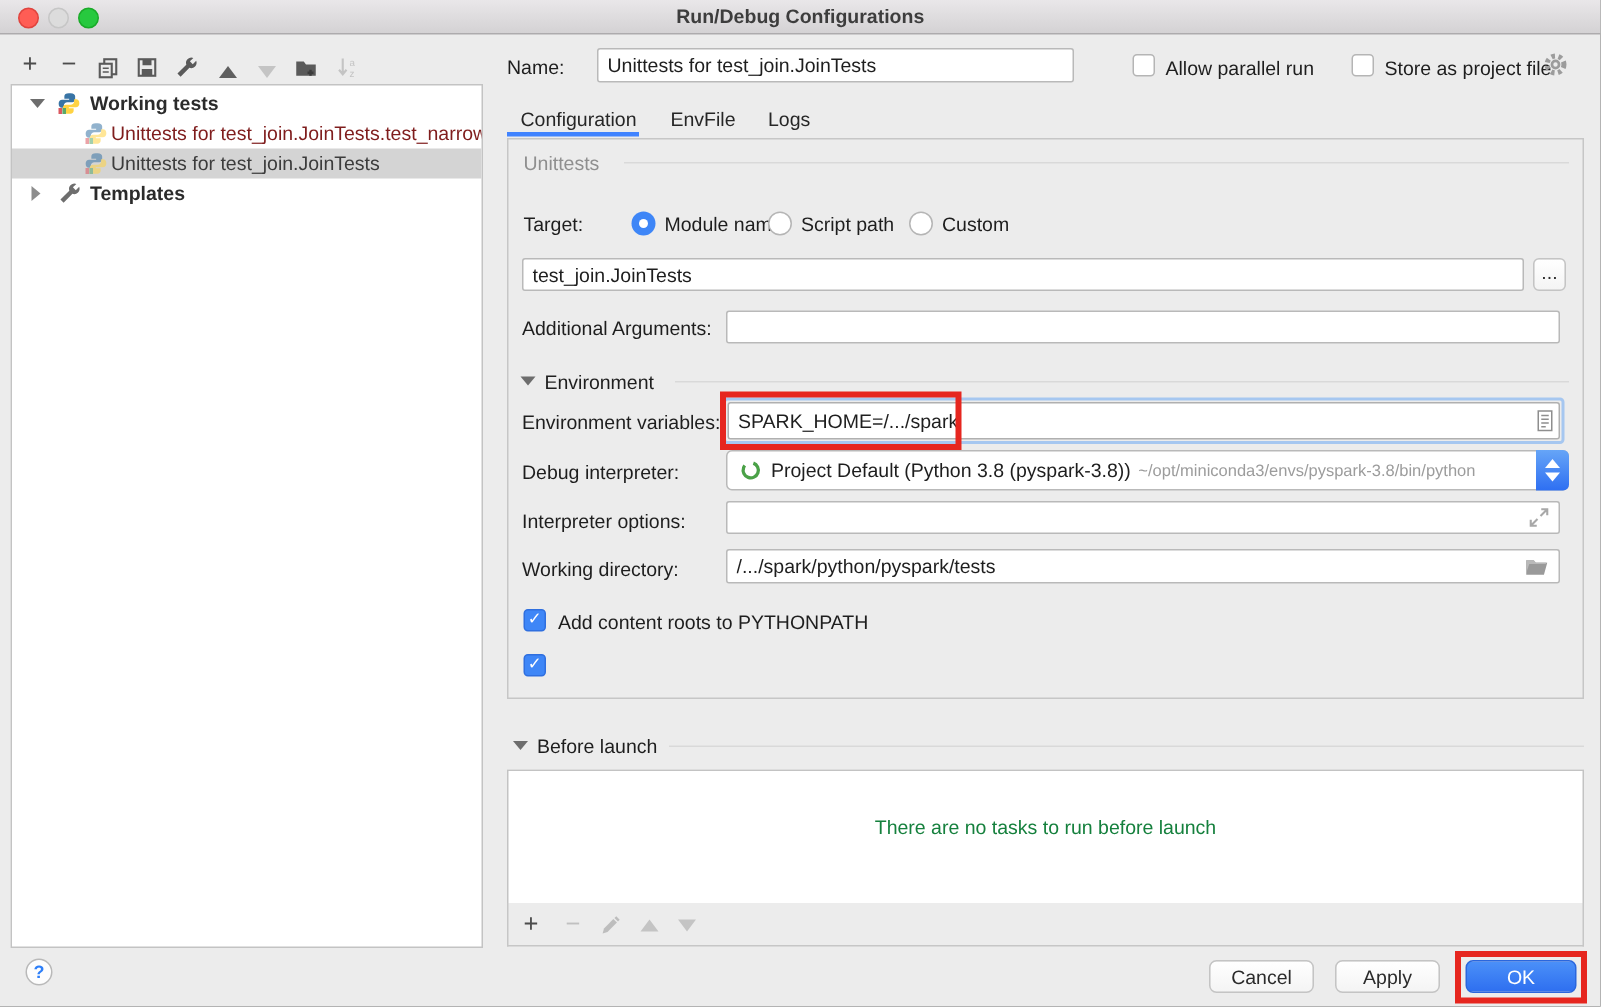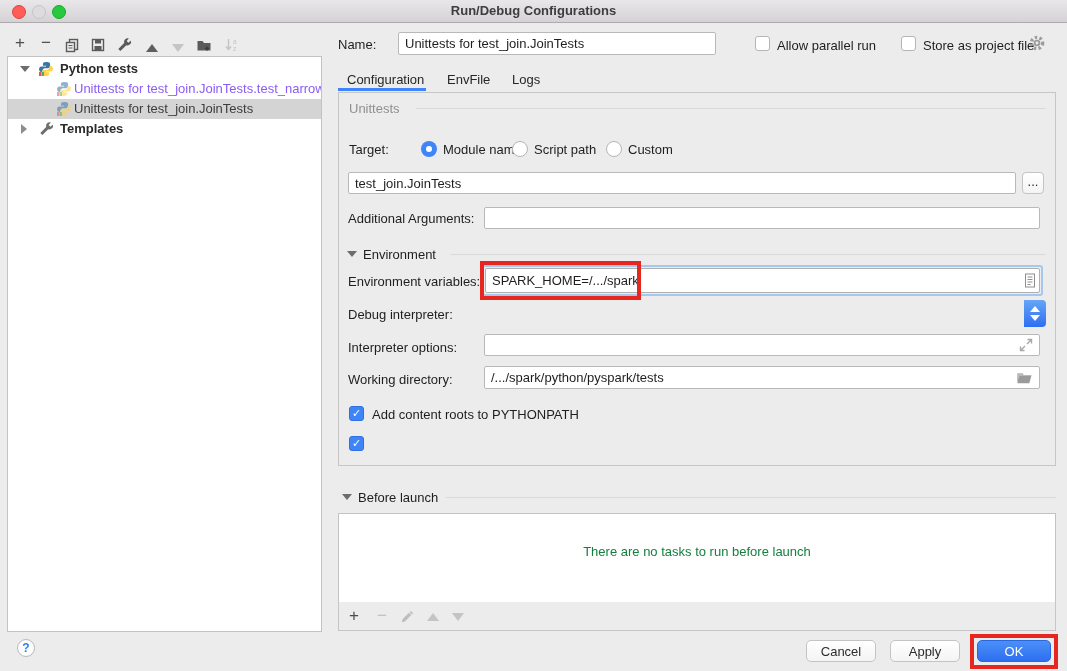--- a/index.html
+++ b/index.html
@@ -110,30 +110,30 @@
 
   <div class="abs panel" style="left:7px;top:56px;width:315px;height:576px;overflow:hidden;">
     <div class="tree-row" style="top:2px;">
       <div class="abs tri-down" style="left:12px;top:7px;"></div>
       <svg class="abs icon16" style="left:30px;top:2px;" viewBox="0 0 16 16">
           <path fill="#3874a5" d="M7.9 1.1c-2 0-3 .8-3 2.1v1.6h3.2v.7H3.4C2.1 5.5 1.1 6.5 1.1 8.2s.9 2.7 2.2 2.7h1.3V9.4c0-1.2 1-2.2 2.3-2.2h3.3c1.1 0 1.9-.9 1.9-2V3.2c0-1.2-1-2.1-3-2.1z"></path>
           <path fill="#ffd343" d="M8.1 14.9c2 0 3-.8 3-2.1v-1.6H7.9v-.7h4.7c1.3 0 2.3-1 2.3-2.7s-.9-2.7-2.2-2.7h-1.3v1.5c0 1.2-1 2.2-2.3 2.2H5.8c-1.1 0-1.9.9-1.9 2v2c0 1.2 1 2.1 3 2.1z"></path>
           <rect x="1" y="11" width="2.4" height="4" fill="#db5860"></rect>
           <rect x="3.6" y="11" width="2.4" height="4" fill="#59a869"></rect>
         </svg>
-      <span class="tree-label bold" style="left:52px;">Python tests</span>
+      <span class="tree-label bold" style="left:52px;">Working tests</span>
     </div>
     <div class="tree-row" style="top:22px;">
       <svg class="abs icon16 faded" style="left:48px;top:2px;" viewBox="0 0 16 16">
           <path fill="#3874a5" d="M7.9 1.1c-2 0-3 .8-3 2.1v1.6h3.2v.7H3.4C2.1 5.5 1.1 6.5 1.1 8.2s.9 2.7 2.2 2.7h1.3V9.4c0-1.2 1-2.2 2.3-2.2h3.3c1.1 0 1.9-.9 1.9-2V3.2c0-1.2-1-2.1-3-2.1z"></path>
           <path fill="#ffd343" d="M8.1 14.9c2 0 3-.8 3-2.1v-1.6H7.9v-.7h4.7c1.3 0 2.3-1 2.3-2.7s-.9-2.7-2.2-2.7h-1.3v1.5c0 1.2-1 2.2-2.3 2.2H5.8c-1.1 0-1.9.9-1.9 2v2c0 1.2 1 2.1 3 2.1z"></path>
           <rect x="1" y="11" width="2.4" height="4" fill="#db5860"></rect>
           <rect x="3.6" y="11" width="2.4" height="4" fill="#59a869"></rect>
         </svg>
-      <span class="tree-label" style="left:66px;color:#8b5cf6;">Unittests for test_join.JoinTests.test_narrow</span>
+      <span class="tree-label" style="left:66px;color:#7f1d1d;">Unittests for test_join.JoinTests.test_narrow</span>
     </div>
     <div class="tree-row" style="top:42px;background:#d4d4d4;">
       <svg class="abs icon16 faded" style="left:48px;top:2px;" viewBox="0 0 16 16">
           <path fill="#3874a5" d="M7.9 1.1c-2 0-3 .8-3 2.1v1.6h3.2v.7H3.4C2.1 5.5 1.1 6.5 1.1 8.2s.9 2.7 2.2 2.7h1.3V9.4c0-1.2 1-2.2 2.3-2.2h3.3c1.1 0 1.9-.9 1.9-2V3.2c0-1.2-1-2.1-3-2.1z"></path>
           <path fill="#ffd343" d="M8.1 14.9c2 0 3-.8 3-2.1v-1.6H7.9v-.7h4.7c1.3 0 2.3-1 2.3-2.7s-.9-2.7-2.2-2.7h-1.3v1.5c0 1.2-1 2.2-2.3 2.2H5.8c-1.1 0-1.9.9-1.9 2v2c0 1.2 1 2.1 3 2.1z"></path>
           <rect x="1" y="11" width="2.4" height="4" fill="#db5860"></rect>
           <rect x="3.6" y="11" width="2.4" height="4" fill="#59a869"></rect>
         </svg>
       <span class="tree-label" style="left:66px;color:#3c3c3c;">Unittests for test_join.JoinTests</span>
     </div>
@@ -188,20 +188,27 @@
   <div class="abs label" style="left:348px;top:274px;">Environment variables:</div>
   <div class="abs" style="left:482px;top:265px;width:561px;height:31px;border:2px solid #a6c7f0;border-radius:3px;box-sizing:border-box;"></div>
   <input class="abs field" style="left: 485px; top: 268px; width: 555px; height: 25px; border-color: rgb(176, 176, 176);" value="SPARK_HOME=/.../spark">
   <svg class="abs" style="left:1022px;top:272px;width:16px;height:17px;" viewBox="0 0 16 16">
       <rect x="3.5" y="1.5" width="9" height="13" fill="#fff" stroke="#8e8e8e"></rect>
       <path d="M5.5 4.5h5M5.5 7h5M5.5 9.5h5M5.5 12h3" stroke="#8e8e8e" stroke-width="1"></path>
     </svg>
   <div class="redbox" style="left:480px;top:261px;width:161px;height:39px;"></div>
 
   <div class="abs label" style="left:348px;top:307px;">Debug interpreter:</div>
+  <div class="abs field" style="left:484px;top:300px;width:562px;height:27px;border-radius:4px;display:flex;align-items:center;overflow:hidden;padding:0;">
+    <svg style="width:15px;height:15px;margin:0 6px 0 8px;flex:none;" viewBox="0 0 16 16">
+        <circle cx="8" cy="8" r="5.4" fill="none" stroke="#4aa147" stroke-width="2.3" stroke-dasharray="27 7" transform="rotate(-70 8 8)"></circle>
+      </svg>
+    <span class="nowrap">Project Default (Python 3.8 (pyspark-3.8))</span>
+    <span class="nowrap small-gray" style="margin-left:5px;">~/opt/miniconda3/envs/pyspark-3.8/bin/python</span>
+  </div>
   <div class="abs" style="left:1024px;top:300px;width:22px;height:27px;background:linear-gradient(#66a5f7,#2e6ff2);border-radius:0 4px 4px 0;">
     <div style="position:absolute;left:6px;top:6px;width:0;height:0;border-left:5px solid transparent;border-right:5px solid transparent;border-bottom:6px solid #fff;"></div>
     <div style="position:absolute;left:6px;top:15px;width:0;height:0;border-left:5px solid transparent;border-right:5px solid transparent;border-top:6px solid #fff;"></div>
   </div>
 
   <div class="abs label" style="left:348px;top:340px;">Interpreter options:</div>
   <input class="abs field" style="left: 484px; top: 334px; width: 556px; height: 22px;" value="">
   <svg class="abs" style="left:1018px;top:337px;width:16px;height:16px;" viewBox="0 0 16 16">
       <path d="M9.5 2.5h4v4M13.5 2.5L9 7M6.5 13.5h-4v-4M2.5 13.5L7 9" stroke="#a8a8a8" stroke-width="1.4" fill="none"></path>
     </svg>

